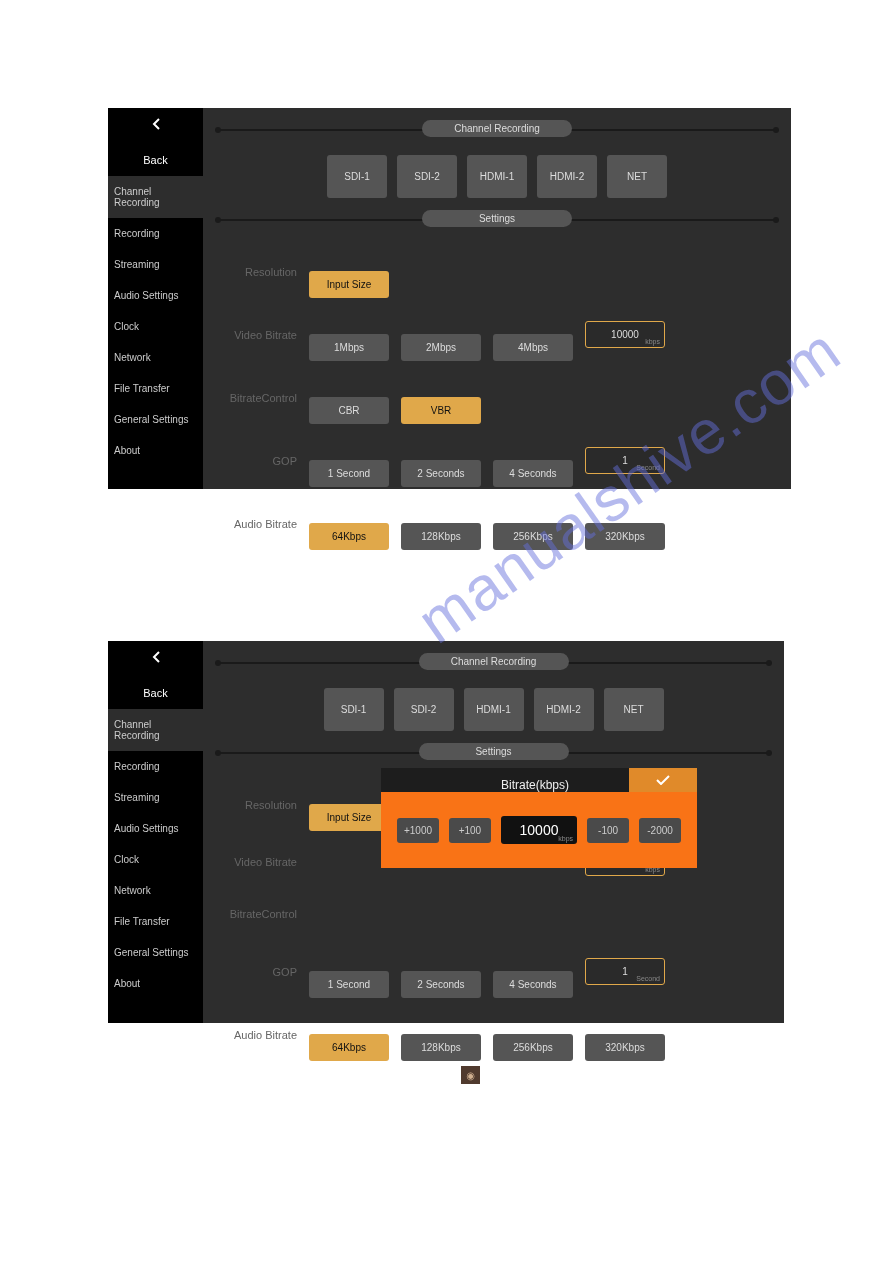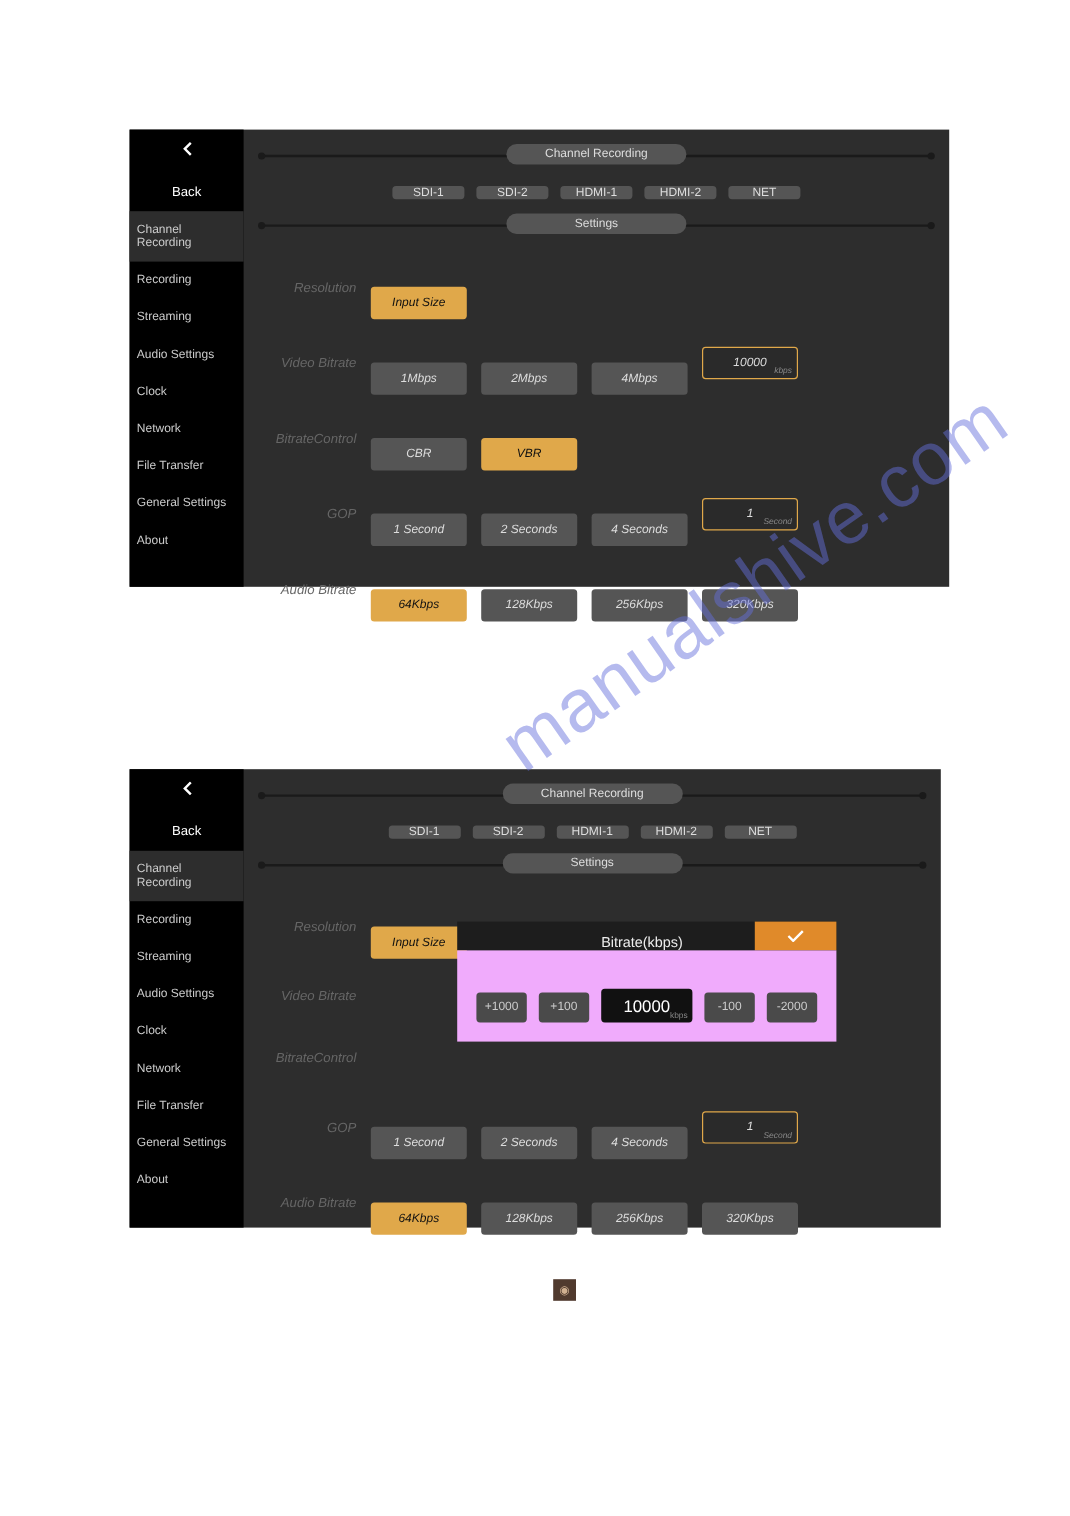--- a/index.html
+++ b/index.html
@@ -11,32 +11,32 @@
   .back-row { display: flex; align-items: center; gap: 24px; padding: 10px 12px; color: #fff; font-size: 11px; flex-direction: column; }
   .sidebar-item { padding: 10px 6px; color: #ccc; font-size: 10px; }
   .sidebar-item.active { background: #2d2d2d; }
   .main { flex: 1; position: relative; padding: 0 14px 14px 14px; }
   .section-header { position: relative; margin: 12px 0 18px 0; }
   .section-line { position: absolute; top: 50%; left: 0; right: 0; height: 2px; background: #1a1a1a; border-radius: 2px; }
   .section-line::before, .section-line::after { content:''; position:absolute; top:-2px; width:6px; height:6px; border-radius:50%; background:#1a1a1a; }
   .section-line::before{left:-2px;} .section-line::after{right:-2px;}
   .section-pill { position: relative; z-index: 1; display: block; margin: 0 auto; width: 150px; text-align: center; background: #555; color: #ddd; font-size: 10px; padding: 3px 0; border-radius: 9px; }
   .channel-row { display: flex; justify-content: center; gap: 10px; margin-bottom: 8px; }
-  .btn { background: #555; color: #ddd; font-size: 10px; padding: 0 0; border-radius: 3px; text-align: center; width: 60px; }
-  .settings-grid { margin-top: 14px; font-style: italic; }
+  .btn { background: #555; color: #ddd; font-size: 10px; padding: 16px 0; border-radius: 3px; text-align: center; width: 60px; }
+  .settings-grid { margin-top: 14px; }
   .settings-row { display: flex; align-items: center; gap: 12px; margin-bottom: 10px; }
   .row-label { width: 80px; text-align: right; color: #666; font-size: 11px; }
   .opt { background: #555; color: #ddd; font-size: 10px; padding: 8px 0; border-radius: 3px; text-align: center; width: 80px; flex-shrink:0;margin-top:26px; }
   .opt.sel { background: #e0a84a; color: #111; }
   .val-box { width: 80px; padding: 7px 6px; border-radius: 3px; background: #2a2a2a; border:1px solid #e0a84a; font-size: 10px; color: #ddd; text-align: center; position: relative; flex-shrink:0; }
   .unit { position: absolute; right: 4px; bottom: 2px; font-size: 7px; color: #888; }
   .modal-bar { position:absolute; background:#1d1d1d; display:flex; align-items:flex-end; height:24px; }
   .modal-bar .title { flex:1; color:#eee; font-size:12px; padding-left:120px; }
   .modal-bar .confirm { width:68px; height:100%; background:#e08a2a; display:flex;align-items:center;justify-content:center;color:#fff;font-size:12px; }
-  .modal-body { position:absolute; background:#f0abfc; display:flex; align-items:flex-end; justify-content:center; gap:10px; padding:16px; }
+  .modal-body { position:absolute; background:#f97316; display:flex; align-items:center; justify-content:center; gap:10px; padding:16px; }
   .step-btn { background:#4a4a4a; color:#ccc; font-size:10px; padding:7px 0; width:44px; text-align:center; border-radius:3px; }
   .big-val { background:#111; color:#fff; font-size:14px; padding:6px 0; width:80px; text-align:center; border-radius:3px; position:relative; }
   .eye-icon { position:absolute; left:461px; top:1066px; width:19px; height:18px; background:#503a2e; display:flex; align-items:center; justify-content:center; font-size:10px; color:#d0b090; }
   .watermark { position:absolute; font-size:62px; color:rgba(100,110,220,.48); transform:rotate(-35deg); font-family: 'Segoe UI', Arial; pointer-events:none; letter-spacing:1px; }
 </style>
 </head>
 <body>
 
 <div class="screenshot shot1">
   <div class="sidebar">

